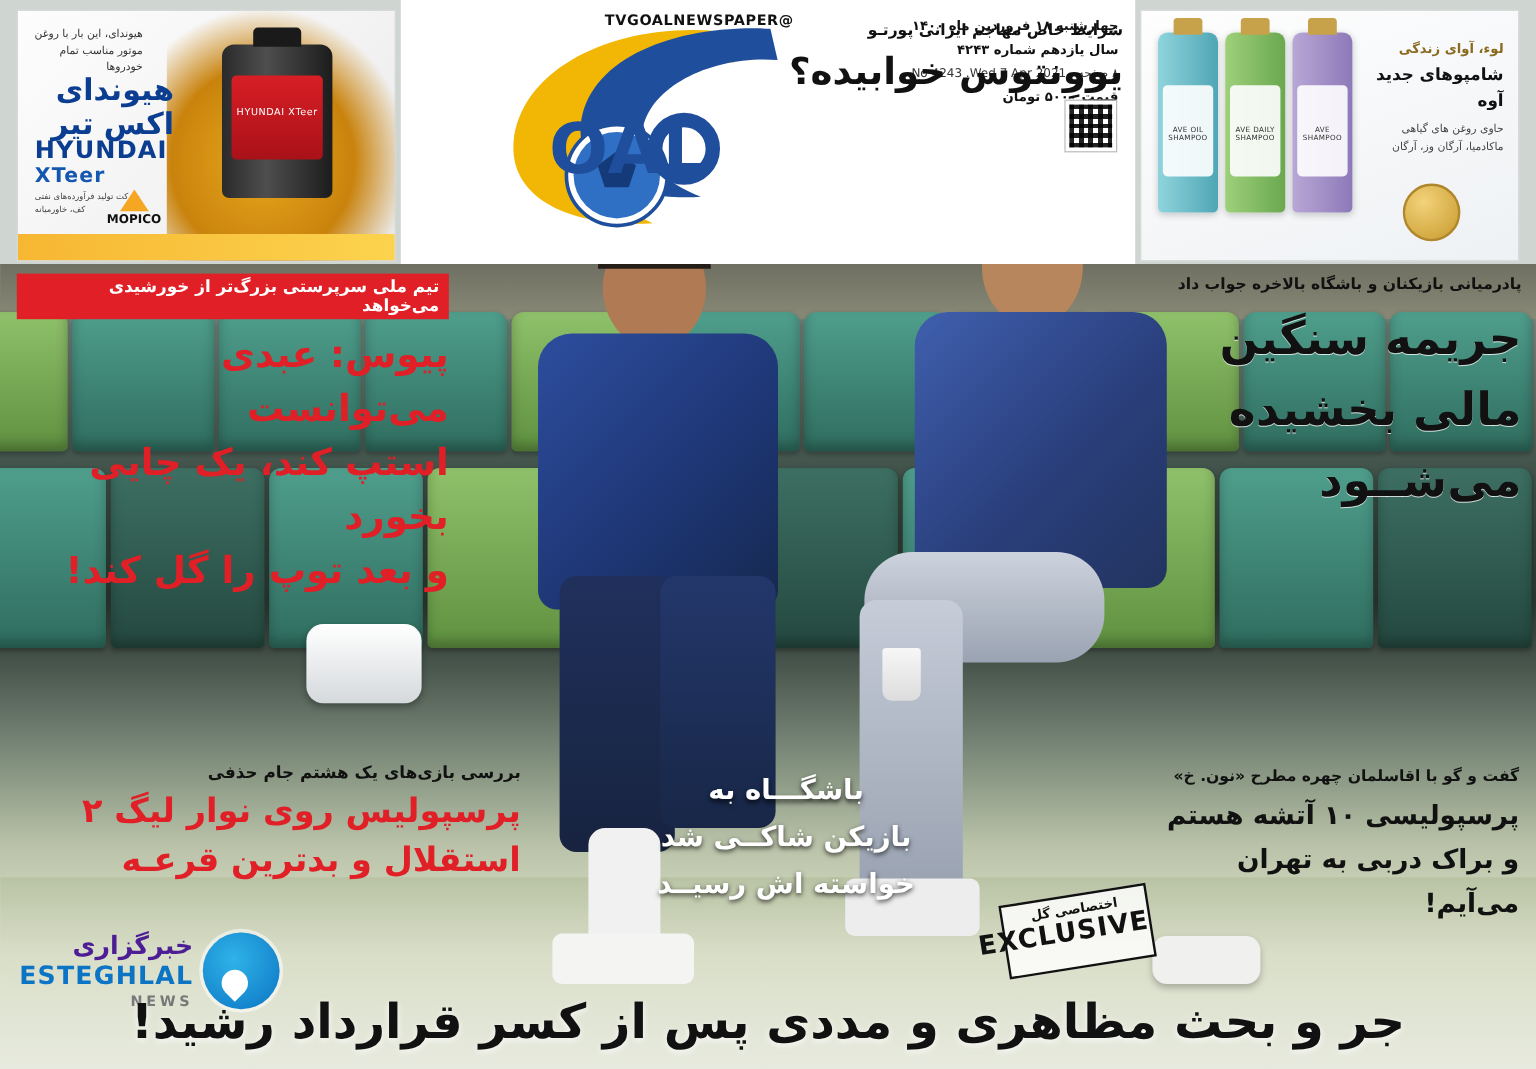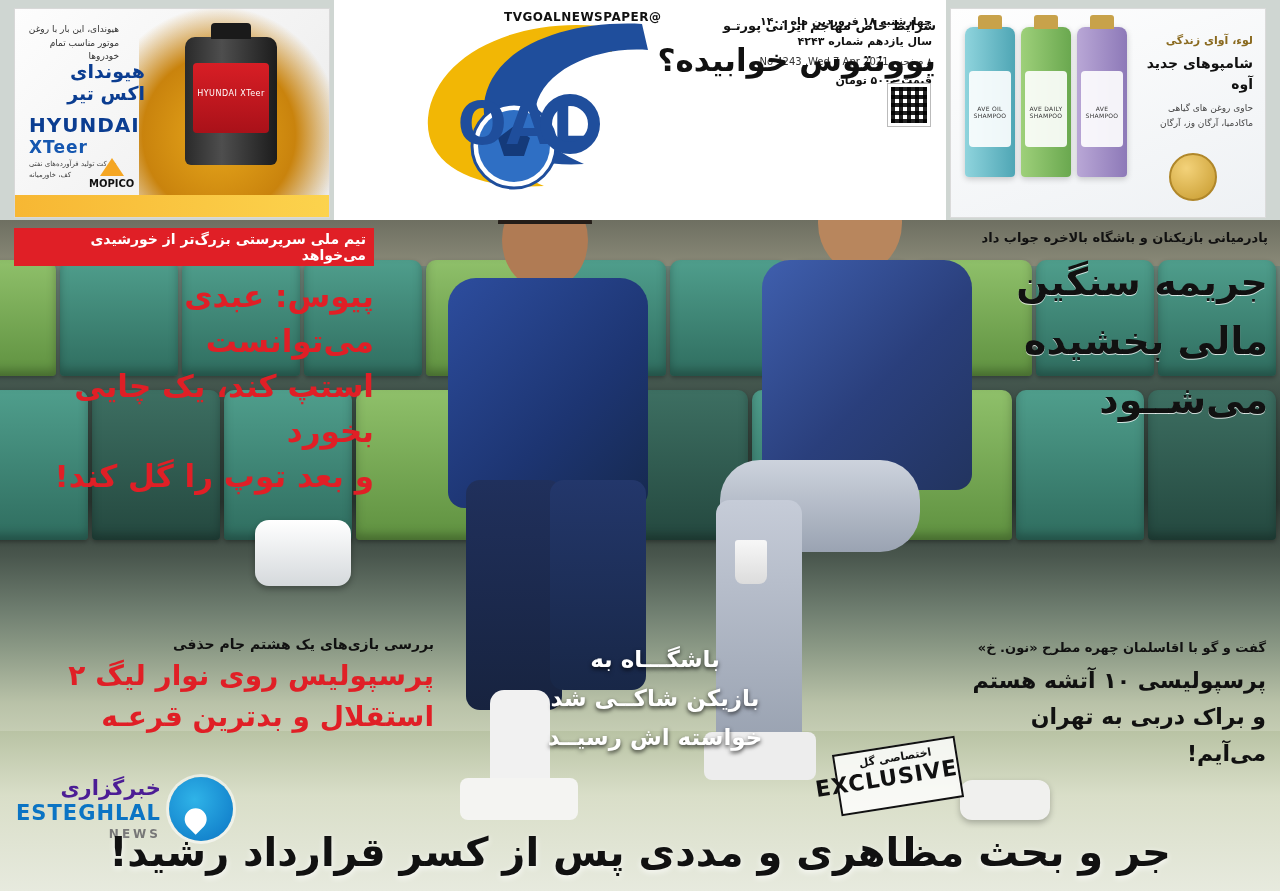--- a/index.html
+++ b/index.html
@@ -84,21 +84,21 @@
   }
   .ad-left .bottle .label span{
     display:block; color:#fff; font-size:8px; text-align:center; margin-top:26px; letter-spacing:.5px;
   }
   .ad-left .txt-fa {
     position: absolute; right: 210px; top: 14px; width: 100px;
     text-align: right; color: #333; font-size: 9px; line-height: 1.5;
   }
   .ad-left .brand-fa {
     position: absolute; right: 184px; top: 52px; width: 126px; text-align: right;
-    font-size: 19px; font-weight: bold; color: #0b3d91; line-height: 1.15;
+    font-size: 25px; font-weight: bold; color: #0b3d91; line-height: 1.15;
   }
   .ad-left .brand-en {
     position: absolute; left: 14px; top: 104px; text-align: left;
   }
   .ad-left .brand-en .h { font-size: 20px; font-weight: bold; color: #0b3d91; letter-spacing: 1px; }
   .ad-left .brand-en .s { font-size: 17px; font-weight: bold; color: #1557b0; letter-spacing: 1px; }
   .ad-left .fine {
     position: absolute; left: 14px; top: 150px; width: 110px; font-size: 7px;
     color: #444; text-align: left; line-height: 1.5; direction: rtl;
   }

